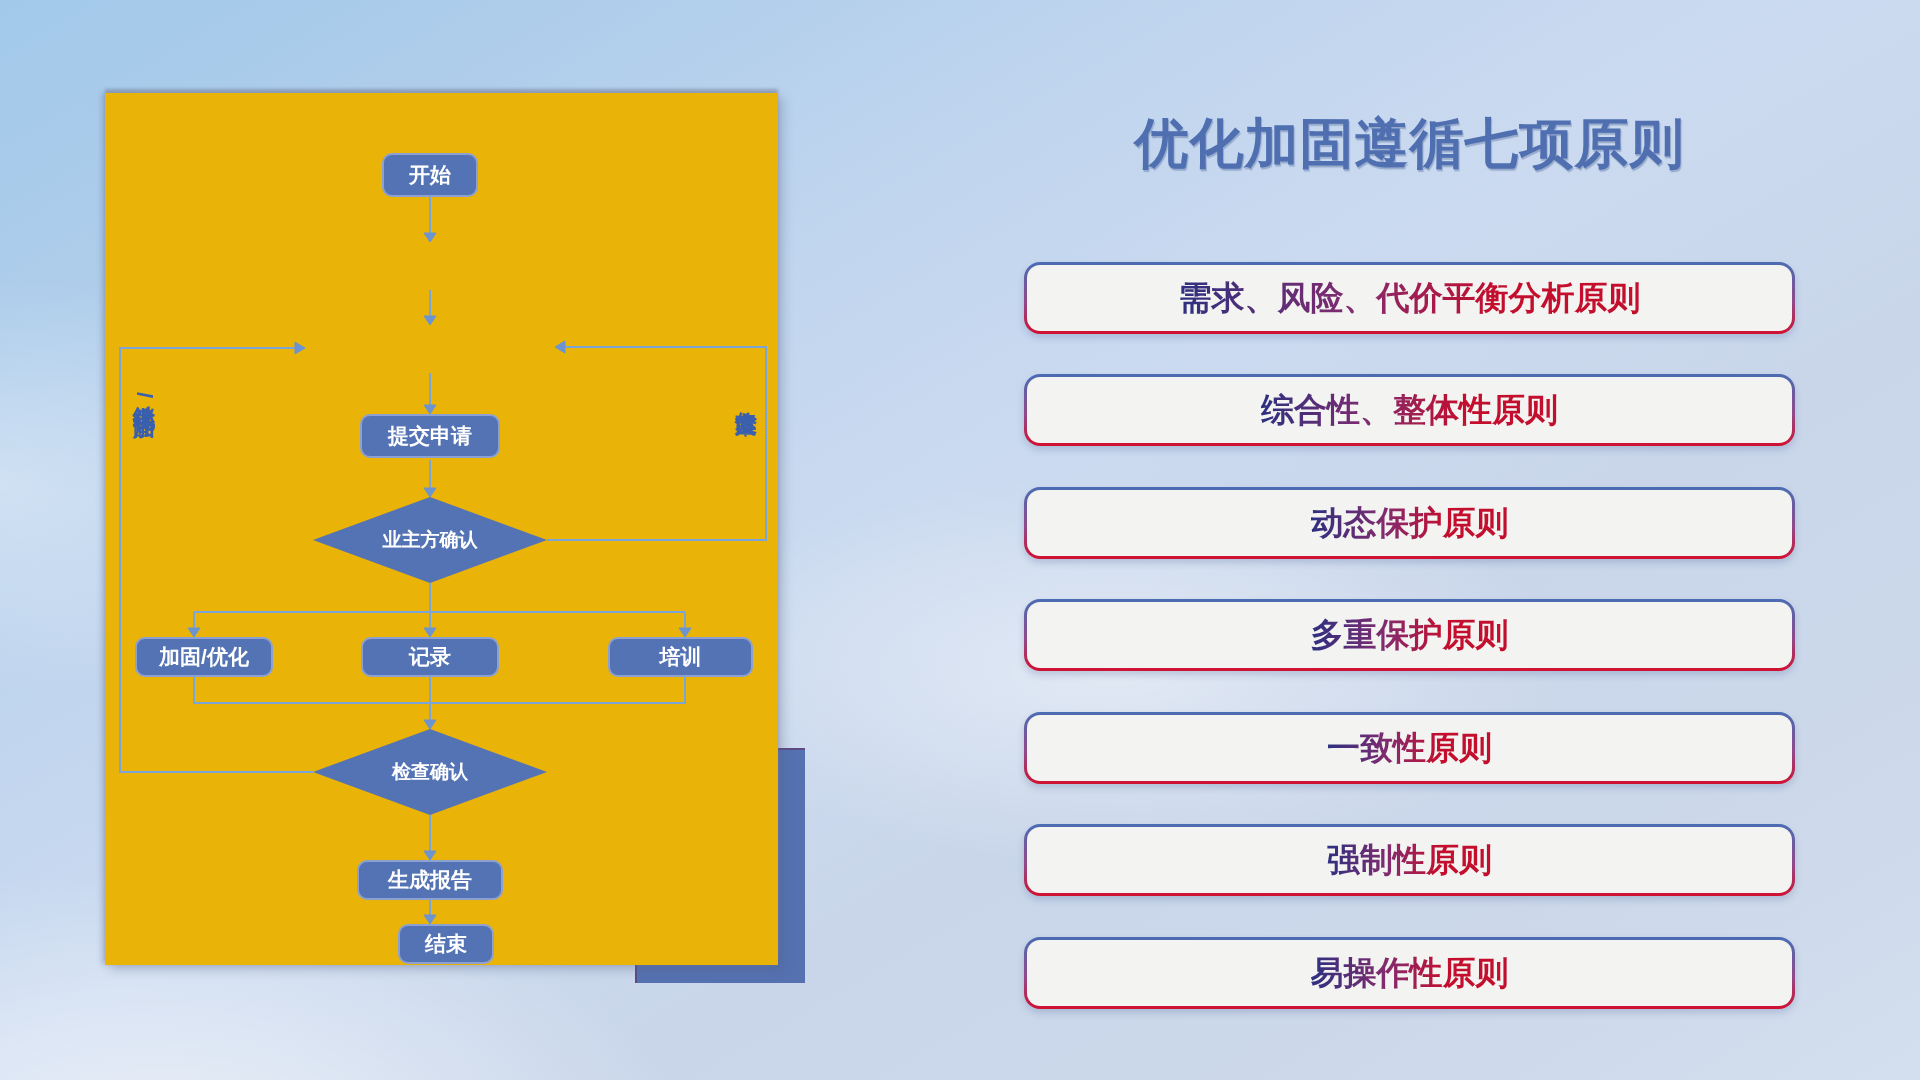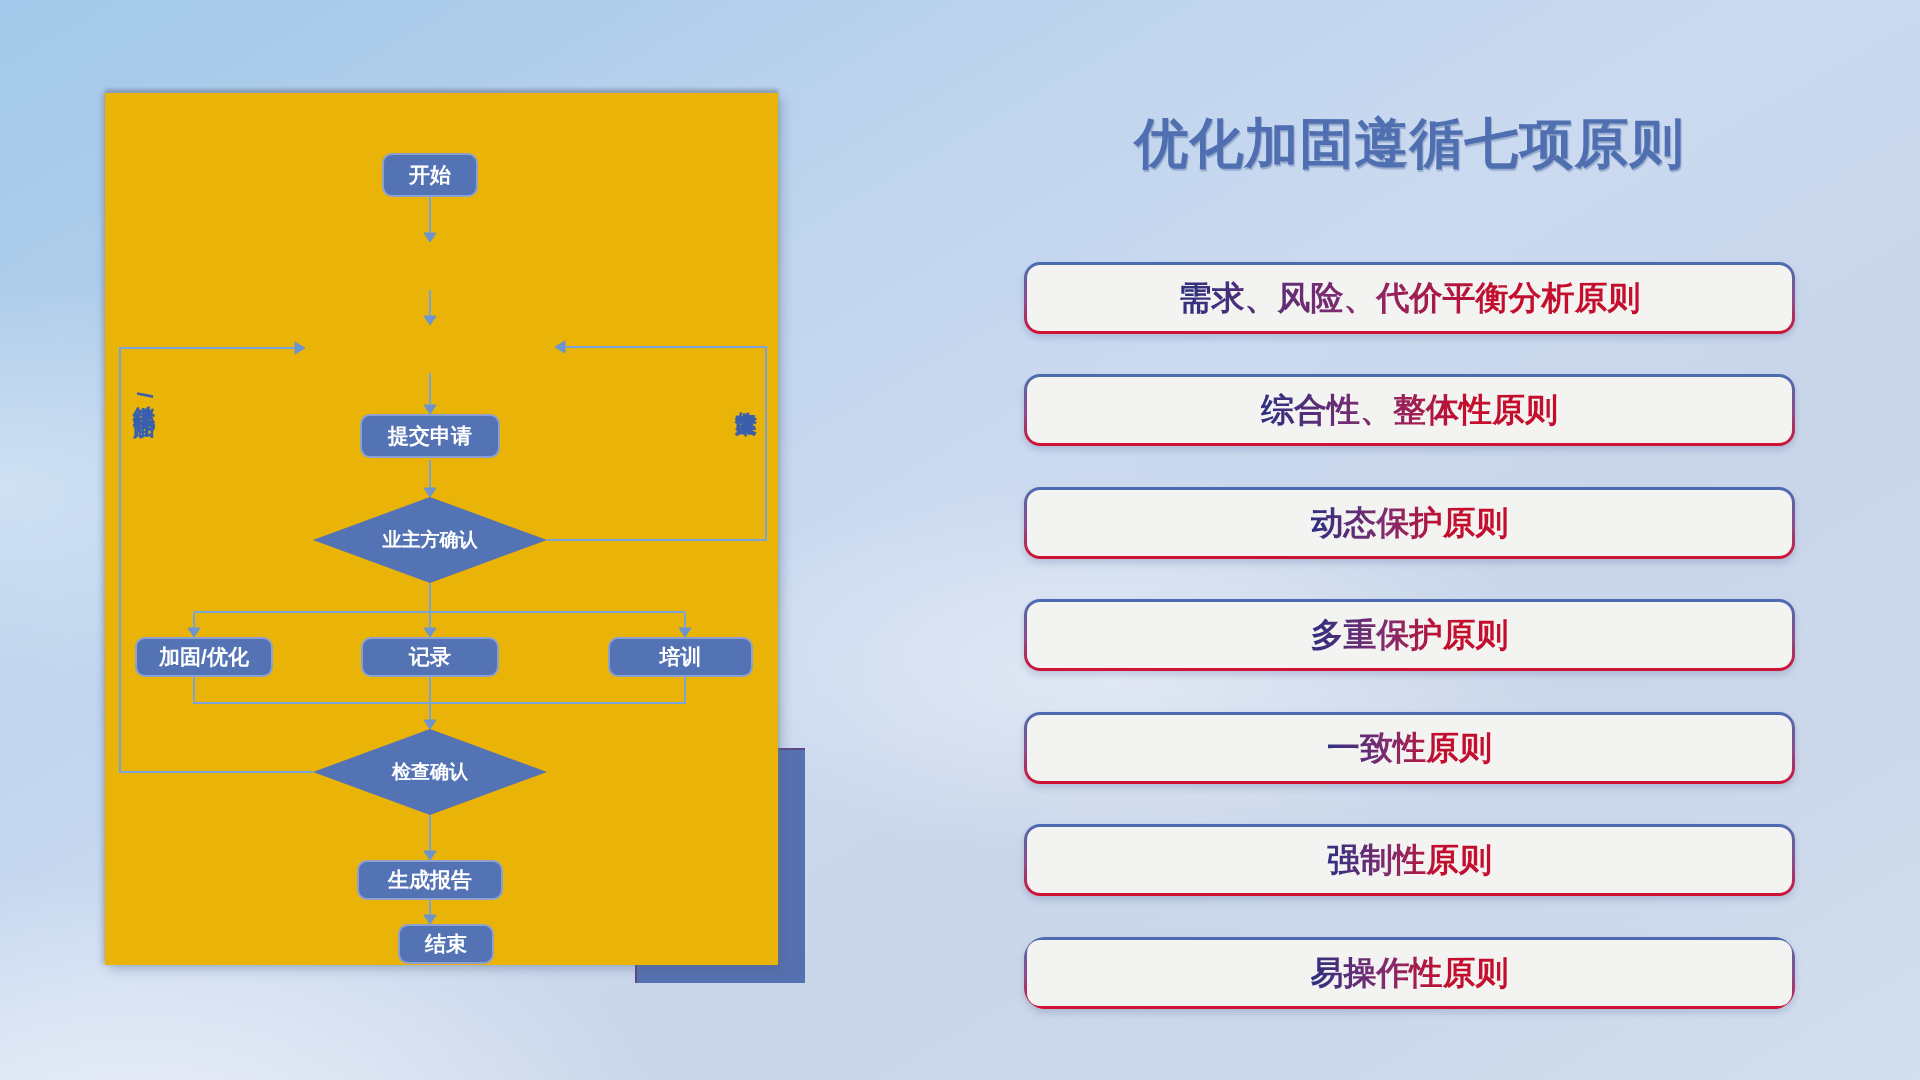--- a/index.html
+++ b/index.html
@@ -192,17 +192,17 @@
     <span class="ptext">一致性原则</span>
   </div>
 </div>
 
 <div class="pbox" style="top:802px;">
   <div class="pbox-inner">
     <span class="ptext">强制性原则</span>
   </div>
 </div>
 
-<div class="pbox" style="top:915px;border-radius:21px;">
+<div class="pbox" style="top:915px;">
   <div class="pbox-inner">
     <span class="ptext">易操作性原则</span>
   </div>
 </div>
 
 </body></html>

